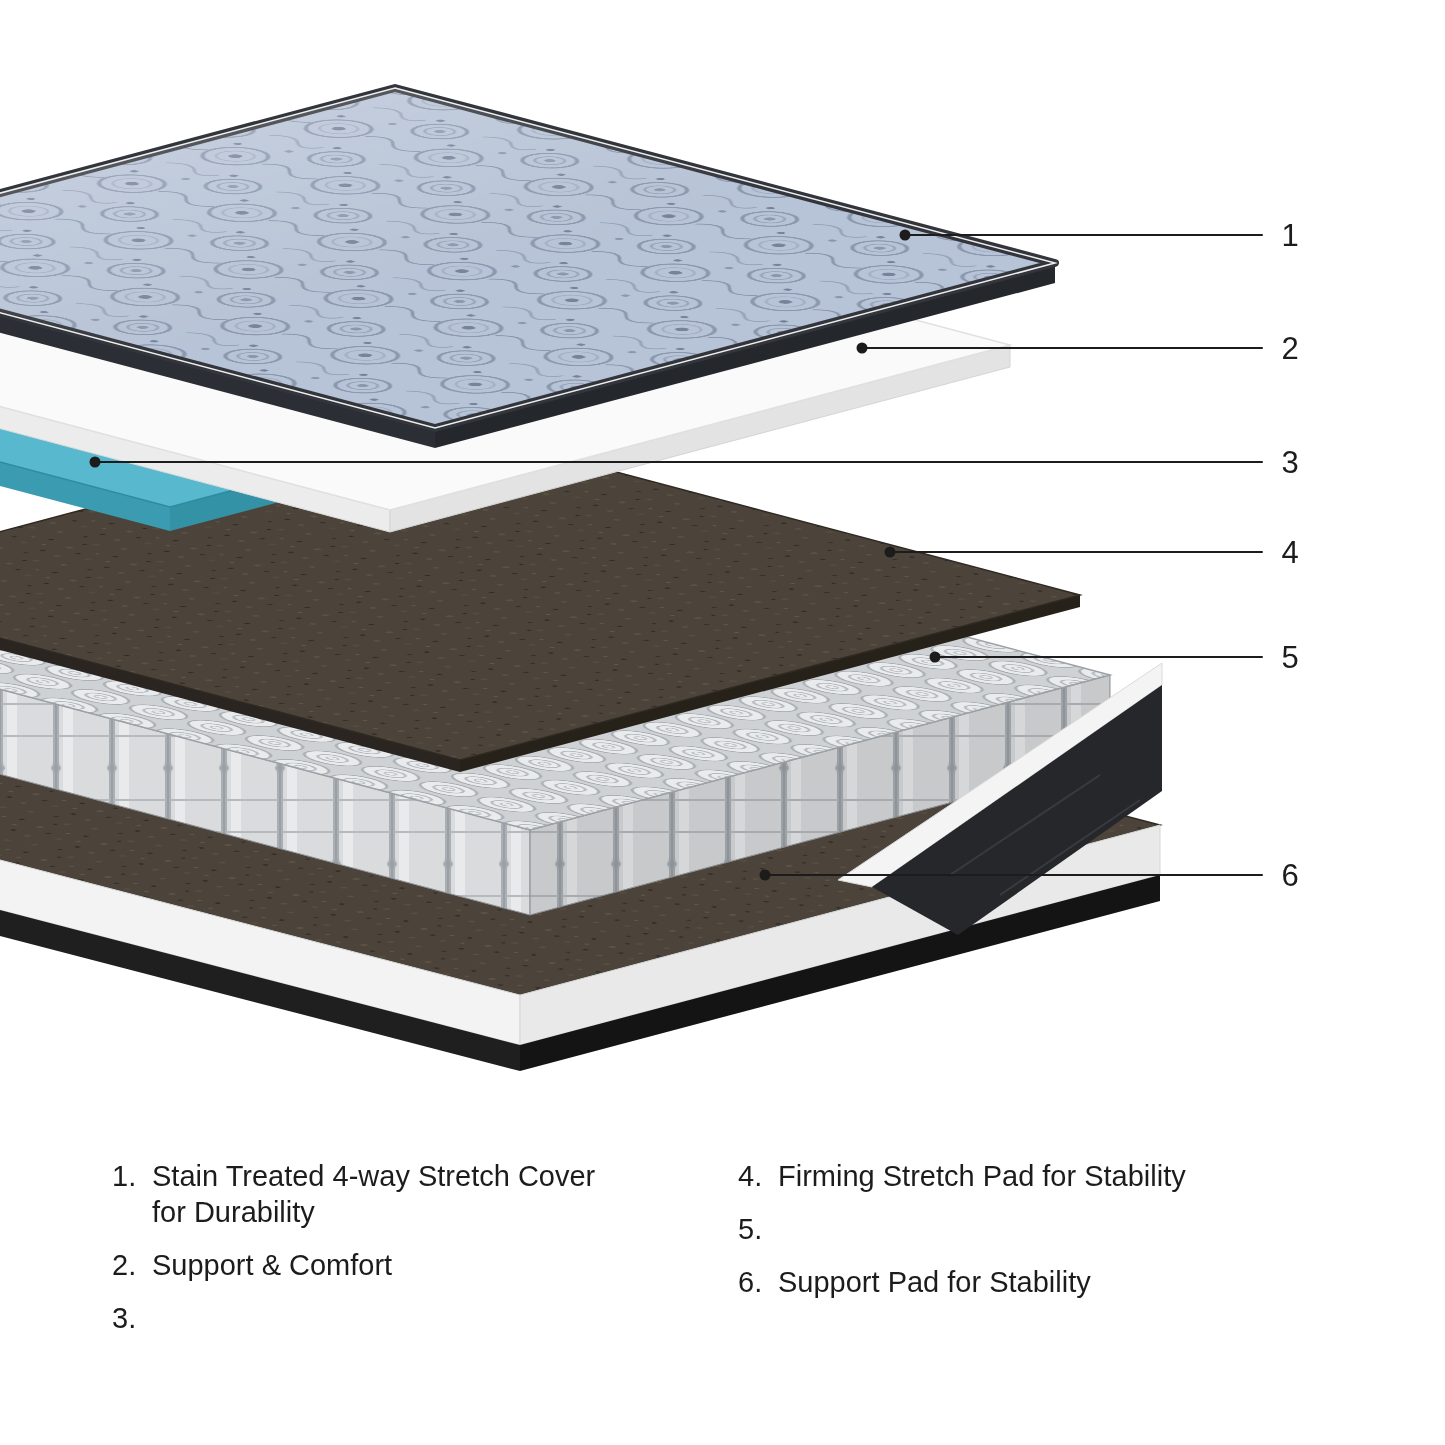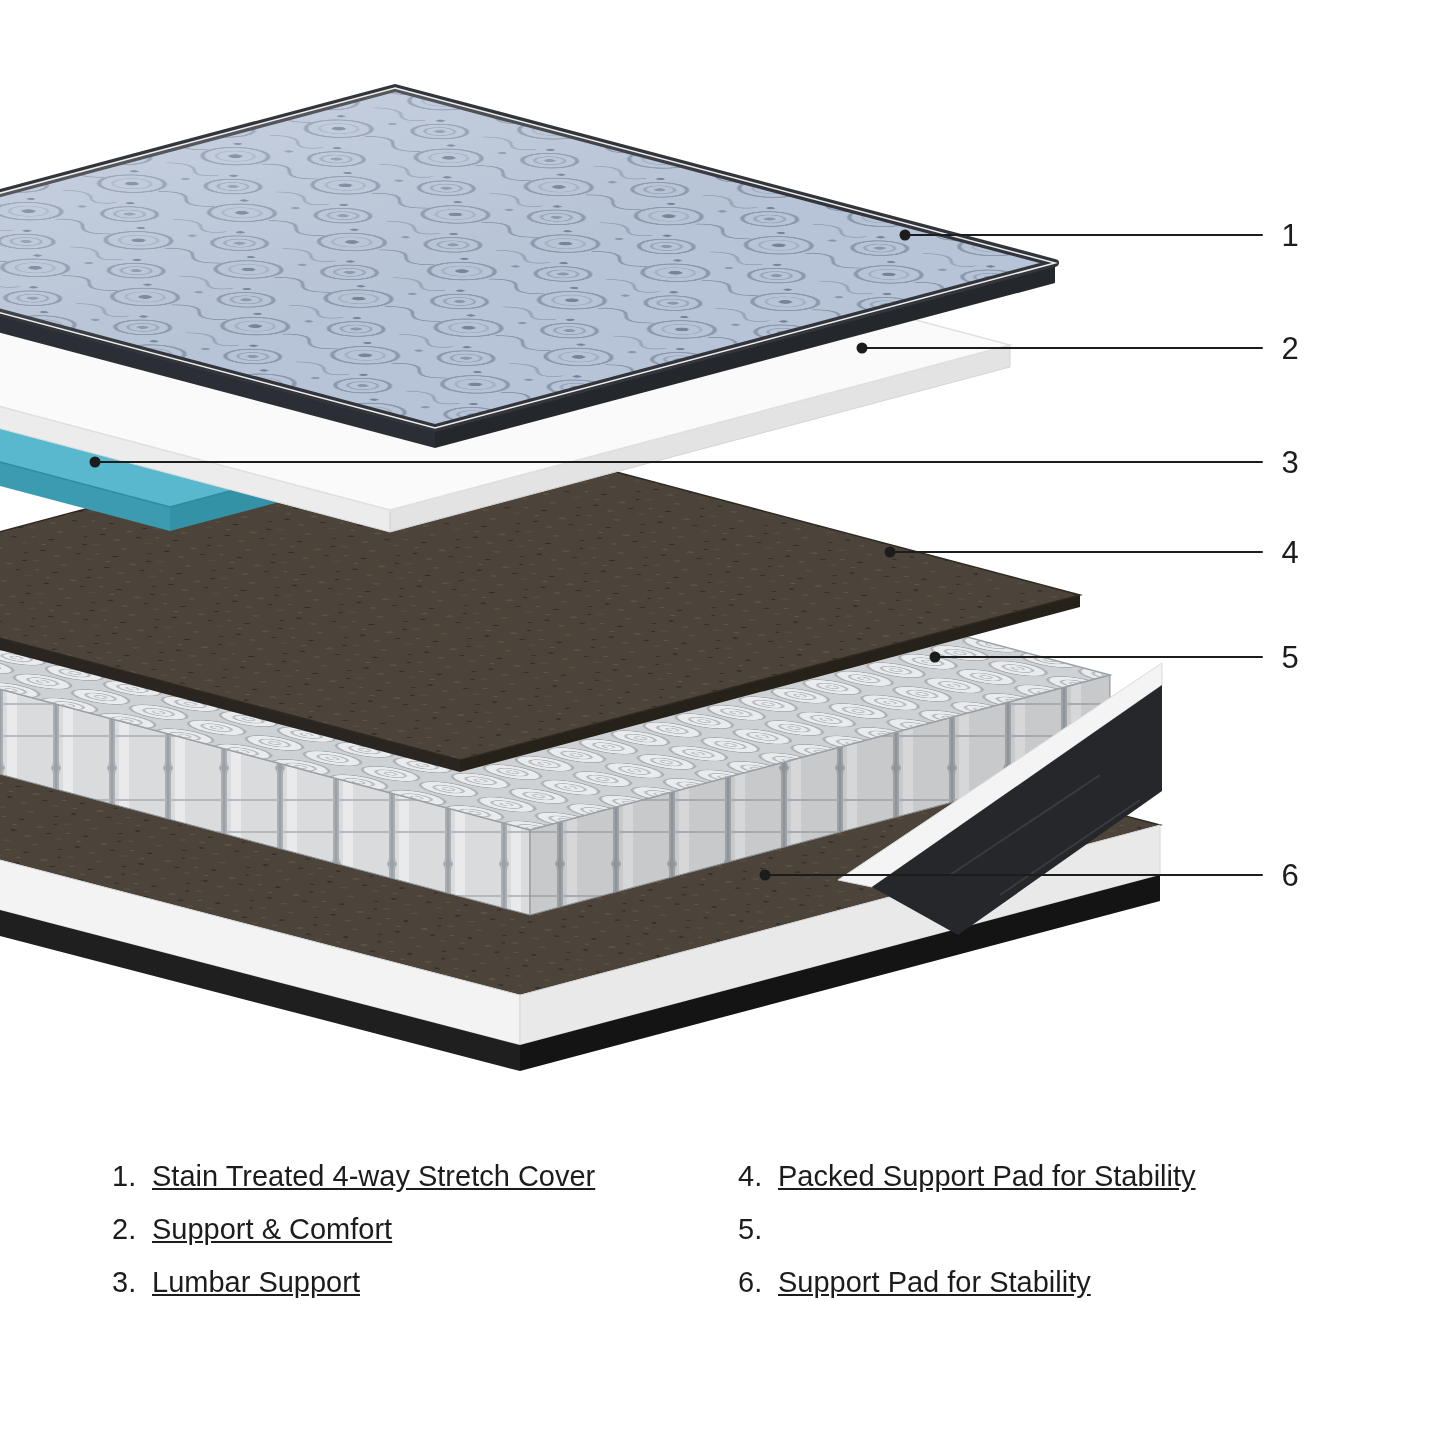--- a/index.html
+++ b/index.html
@@ -14,21 +14,21 @@
   .diagram-svg{position:absolute;top:0;left:0;}
   .legend{
     position:absolute;top:1158px;left:0;width:1445px;
     font-size:29px;line-height:36px;color:var(--ink,#1c1c1c);
   }
   .legend-col{position:absolute;top:0;}
   .legend-col-left{left:112px;width:606px;}
   .legend-col-right{left:738px;width:580px;}
   .legend-item{display:flex;margin-bottom:17px;}
   .legend-num{flex:0 0 40px;}
-  .legend-text{flex:1;text-decoration:underline;}
+  .legend-text{flex:1;}
   .callout-number{
     font-family:"Liberation Sans", sans-serif;
     font-size:31px;
     fill:var(--ink,#1c1c1c);
   }
 </style>
 </head>
 <body>
 
 <div class="page">
@@ -160,44 +160,44 @@
       <text x="1290" y="886" text-anchor="middle" class="callout-number">6</text>
     </g>
   </svg>
 
   <div class="legend">
     <div class="legend-col legend-col-left">
       <div class="legend-item">
         <div class="legend-num">1.</div>
         <div class="legend-text">
           <div>Stain Treated 4-way Stretch Cover</div>
+          <div>for Durability</div>
           <div></div>
         </div>
       </div>
       <div class="legend-item">
         <div class="legend-num">2.</div>
         <div class="legend-text">
           <div>Support &amp; Comfort</div>
           <div></div>
         </div>
       </div>
       <div class="legend-item">
         <div class="legend-num">3.</div>
         <div class="legend-text">
-          <div>Lumbar Support</div>
           <div></div>
         </div>
       </div>
     </div>
 
     <div class="legend-col legend-col-right">
       <div class="legend-item">
         <div class="legend-num">4.</div>
         <div class="legend-text">
-          <div>Packed Support Pad for Stability</div>
+          <div>Firming Stretch Pad for Stability</div>
           <div></div>
           <div></div>
         </div>
       </div>
       <div class="legend-item">
         <div class="legend-num">5.</div>
         <div class="legend-text">
         </div>
       </div>
       <div class="legend-item">

